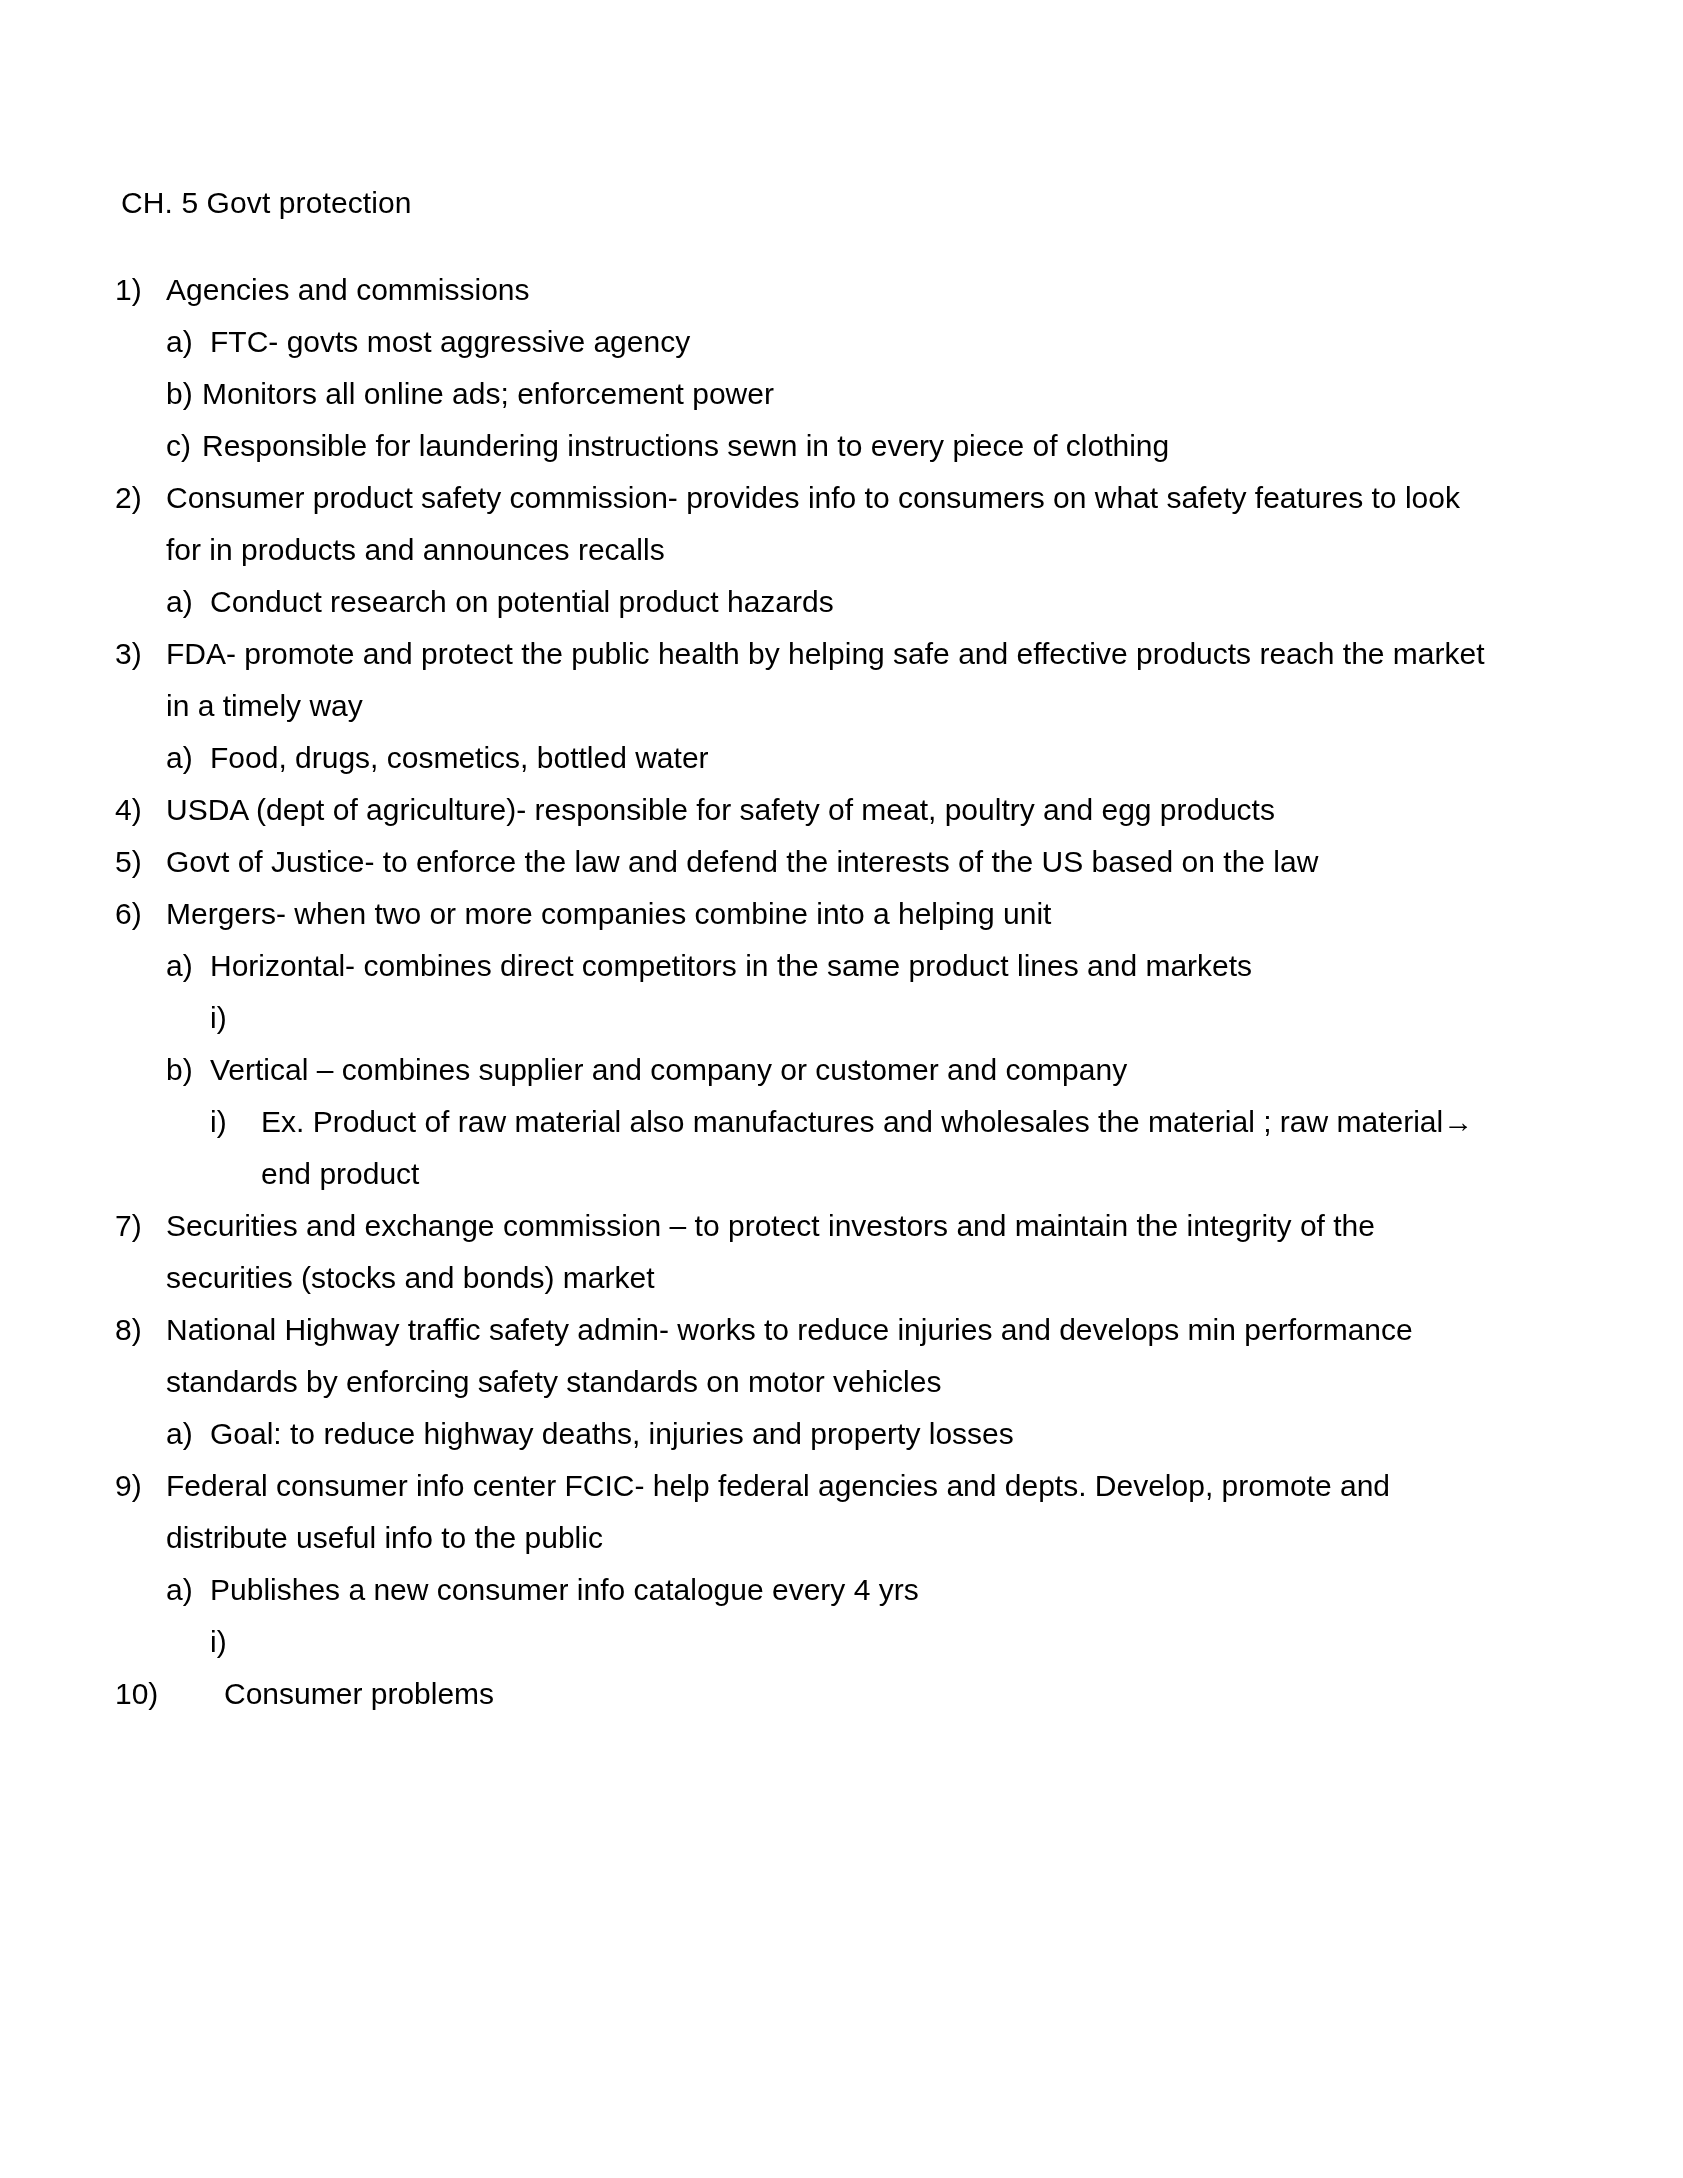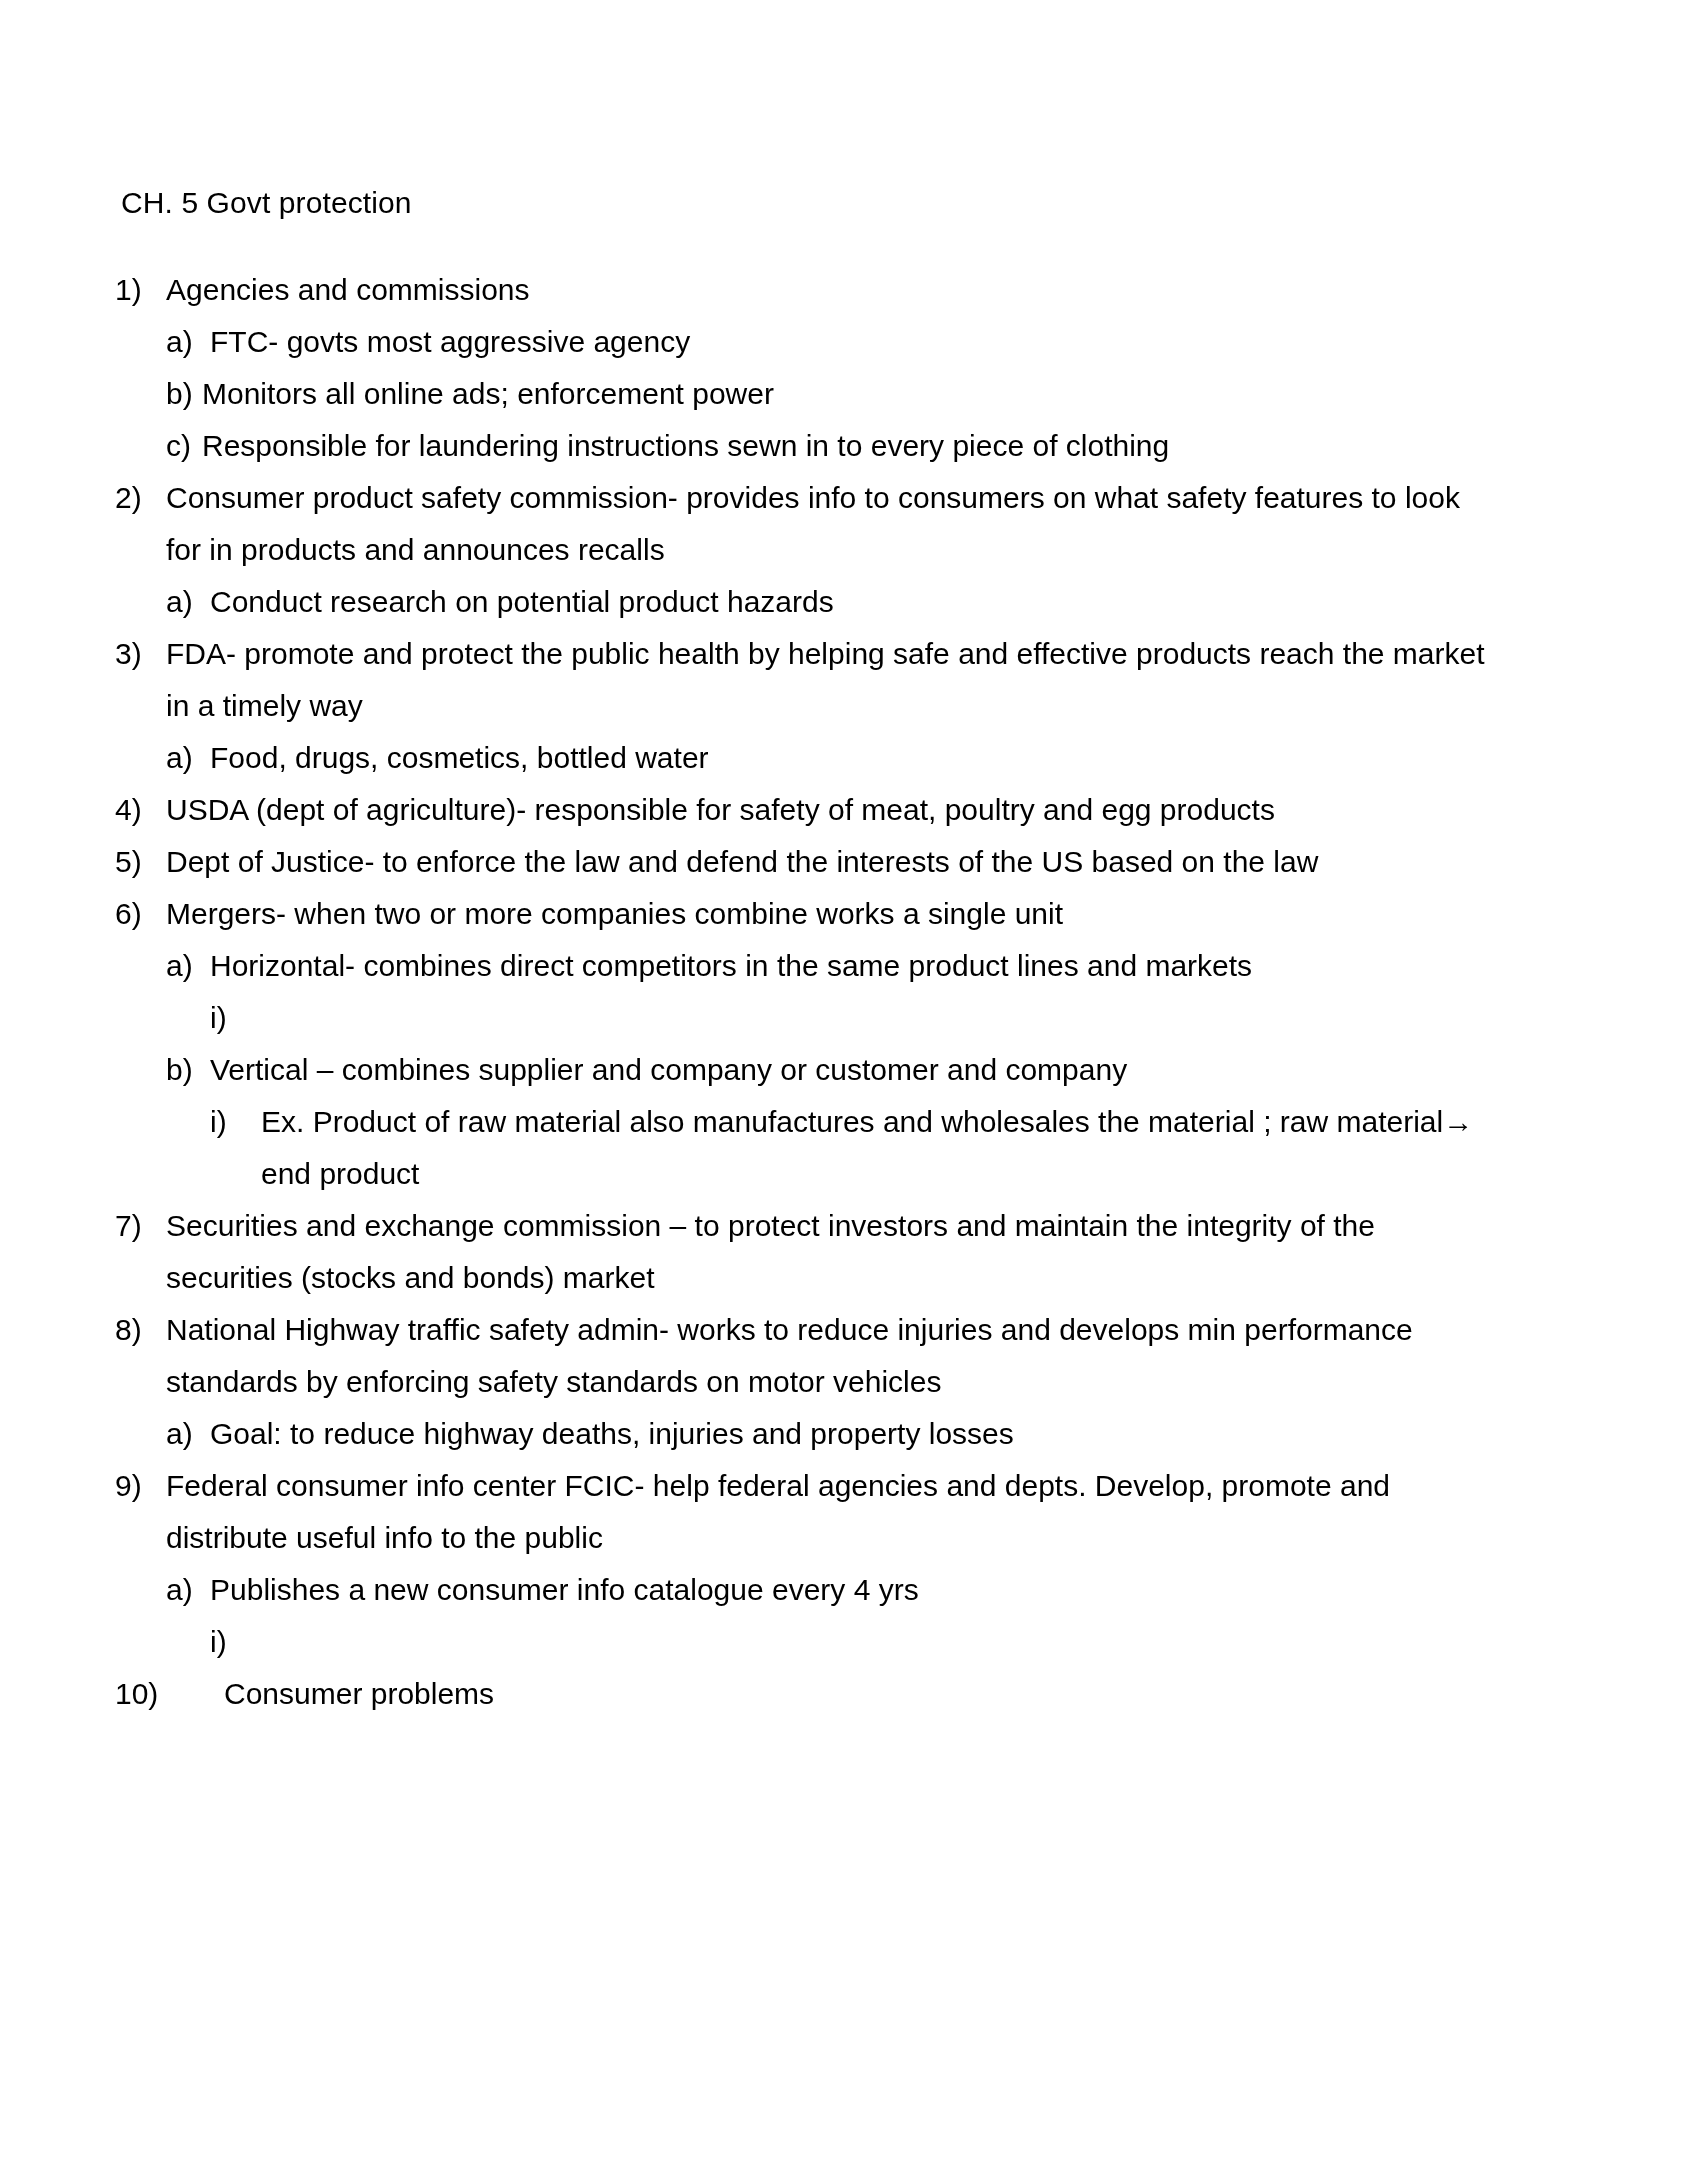--- a/index.html
+++ b/index.html
@@ -115,25 +115,25 @@
       <div class="row lvl2">
         <span class="marker">a)</span>
         <span class="text">Food, drugs, cosmetics, bottled water</span>
       </div>
       <div class="row lvl1">
         <span class="marker">4)</span>
         <span class="text">USDA (dept of agriculture)- responsible for safety of meat, poultry and egg products</span>
       </div>
       <div class="row lvl1">
         <span class="marker">5)</span>
-        <span class="text">Dept of Justice- to enforce the law and defend the interests of the US based on the law</span>
+        <span class="text">Govt of Justice- to enforce the law and defend the interests of the US based on the law</span>
       </div>
       <div class="row lvl1">
         <span class="marker">6)</span>
-        <span class="text">Mergers- when two or more companies combine works a single unit</span>
+        <span class="text">Mergers- when two or more companies combine into a helping unit</span>
       </div>
       <div class="row lvl2">
         <span class="marker">a)</span>
         <span class="text">Horizontal- combines direct competitors in the same product lines and markets</span>
       </div>
       <div class="row lvl3">
         <span class="marker">i)</span>
       </div>
       <div class="row lvl2">
         <span class="marker">b)</span>

